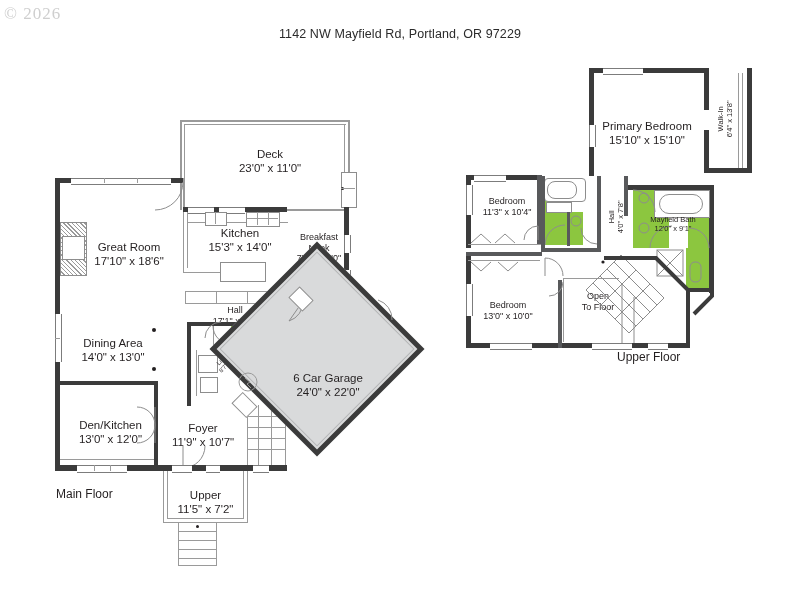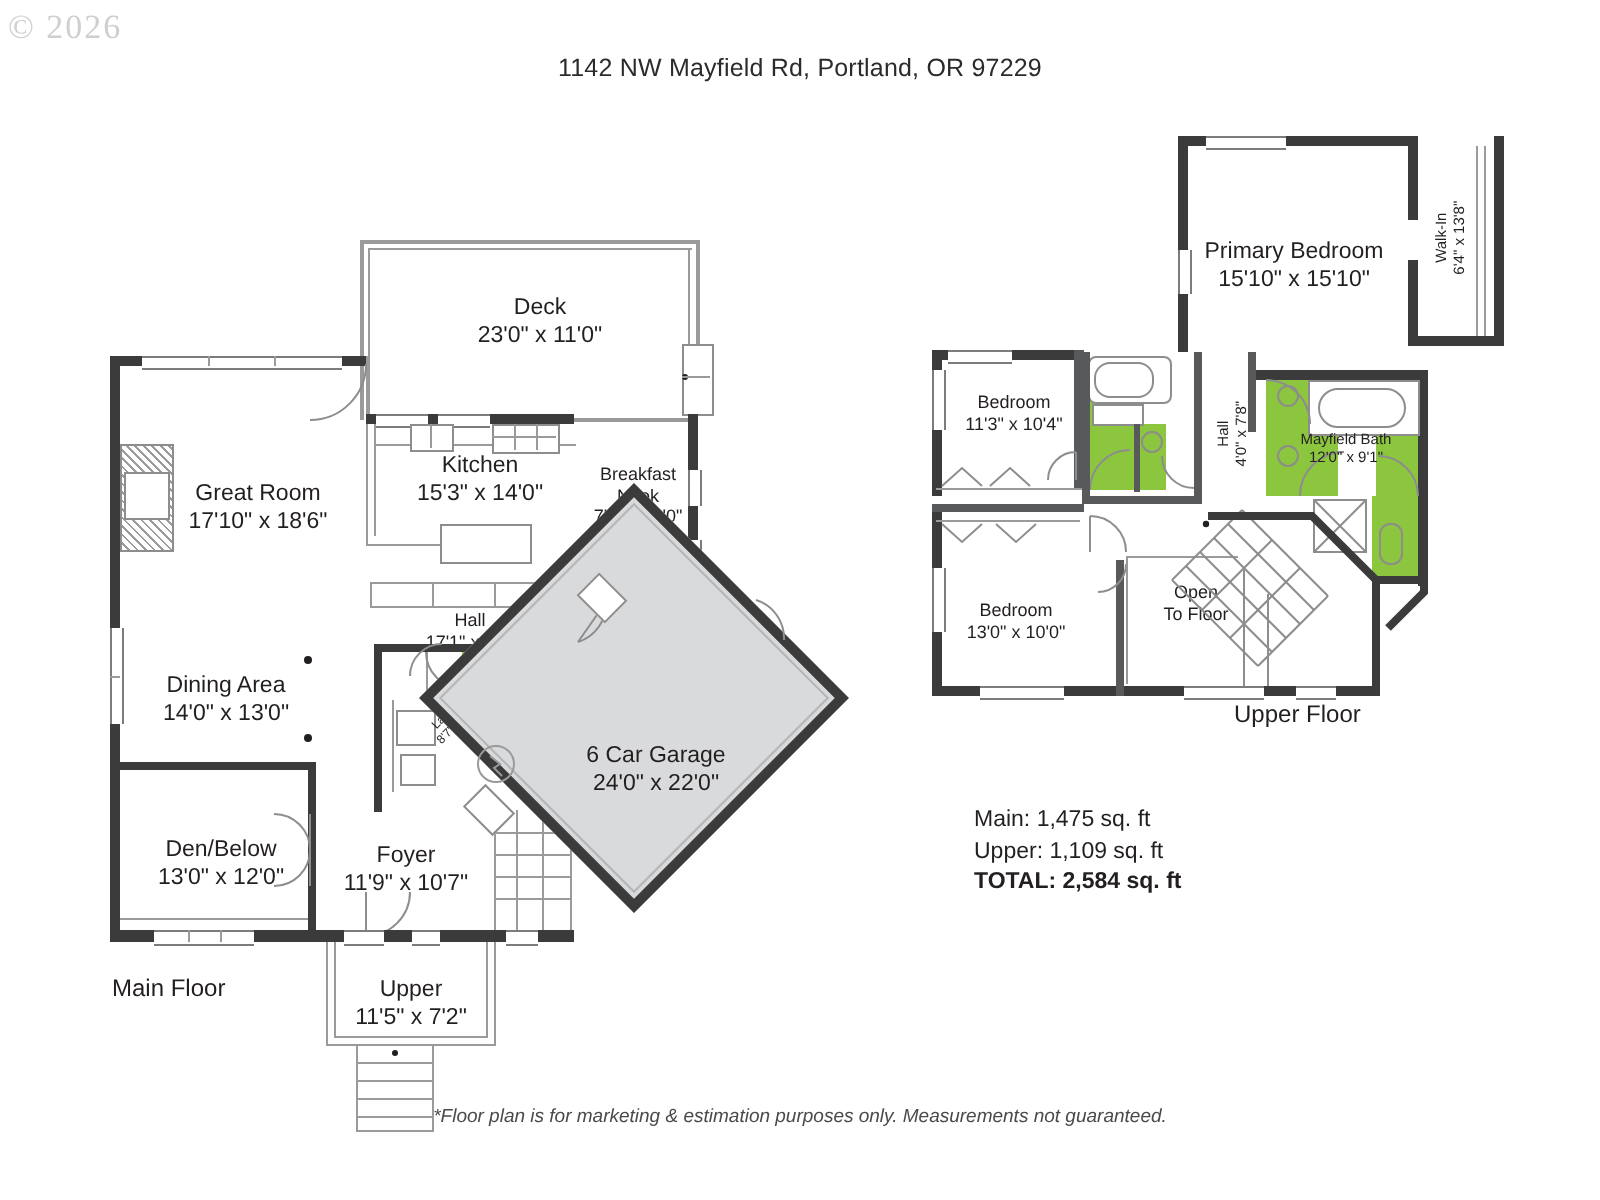--- a/index.html
+++ b/index.html
@@ -51,21 +51,20 @@
   .sqft{position:absolute;font-size:11.5px;line-height:1.35;color:#231f20;}
   .sqft .tot{font-weight:bold;}
 </style>
 </head>
 <body>
 
 <div id="stage">
 
   <div class="watermark">© 2026</div>
   <div class="title">1142 NW Mayfield Rd, Portland, OR 97229</div>
-  <div class="footnote">*Floor plan is for marketing &amp; estimation purposes only. Measurements not guaranteed.</div>
 
   <div>
 
     <div class="thin" style="left:180px;top:120px;width:170px;height:2px;"></div>
     <div class="thin" style="left:180px;top:120px;width:2px;height:90px;"></div>
     <div class="thin" style="left:348px;top:120px;width:2px;height:55px;"></div>
     <div class="thin" style="left:184px;top:124px;width:162px;height:1px;"></div>
     <div class="thin" style="left:184px;top:124px;width:1px;height:86px;"></div>
     <div class="thin" style="left:344px;top:124px;width:1px;height:50px;"></div>
     <div class="fix" style="left:341px;top:172px;width:14px;height:34px;"></div>
@@ -188,21 +187,21 @@
     <div class="thin" style="left:110px;top:465px;width:1px;height:6px;"></div>
     <div class="w" style="left:127px;top:465px;width:31px;height:6px;"></div>
     <div class="thin" style="left:60px;top:459px;width:94px;height:1px;"></div>
     <svg width="800" height="600">
       <path d="M155 425 A18 18 0 0 0 137 407" fill="none" stroke="#8d8d8d" stroke-width="1"></path>
       <path d="M155 425 A18 18 0 0 1 137 443" fill="none" stroke="#8d8d8d" stroke-width="1"></path>
       <line x1="155" y1="407" x2="155" y2="443" stroke="#8d8d8d" stroke-width="1"></line>
     </svg>
 
     <div class="lbl" style="left:63px;top:419px;width:95px;">
-      <span class="nm">Den/Below</span>
+      <span class="nm">Den/Kitchen</span>
       <span class="dm">13'0" x 12'0"</span>
     </div>
 
     <div class="floorlbl" style="left:56px;top:487px;">Main Floor</div>
 
     <div class="lbl" style="left:160px;top:422px;width:86px;">
       <span class="nm">Foyer</span>
       <span class="dm">11'9" x 10'7"</span>
     </div>
     <svg width="800" height="600">
@@ -418,19 +417,14 @@
 
     <div class="w" style="left:562px;top:343px;width:30px;height:5px;"></div>
     <div class="win" style="left:592px;top:343px;width:40px;height:5px;"></div>
     <div class="w" style="left:632px;top:343px;width:16px;height:5px;"></div>
     <div class="win" style="left:648px;top:343px;width:20px;height:5px;"></div>
     <div class="w" style="left:668px;top:343px;width:22px;height:5px;"></div>
 
     <div class="floorlbl" style="left:617px;top:350px;">Upper Floor</div>
   </div>
 
-  <div class="sqft" style="left:487px;top:403px;">
-    <div>Main: 1,475 sq. ft</div>
-    <div>Upper: 1,109 sq. ft</div>
-    <div class="tot">TOTAL: 2,584 sq. ft</div>
-  </div>
 
 </div>
 
 </body></html>

